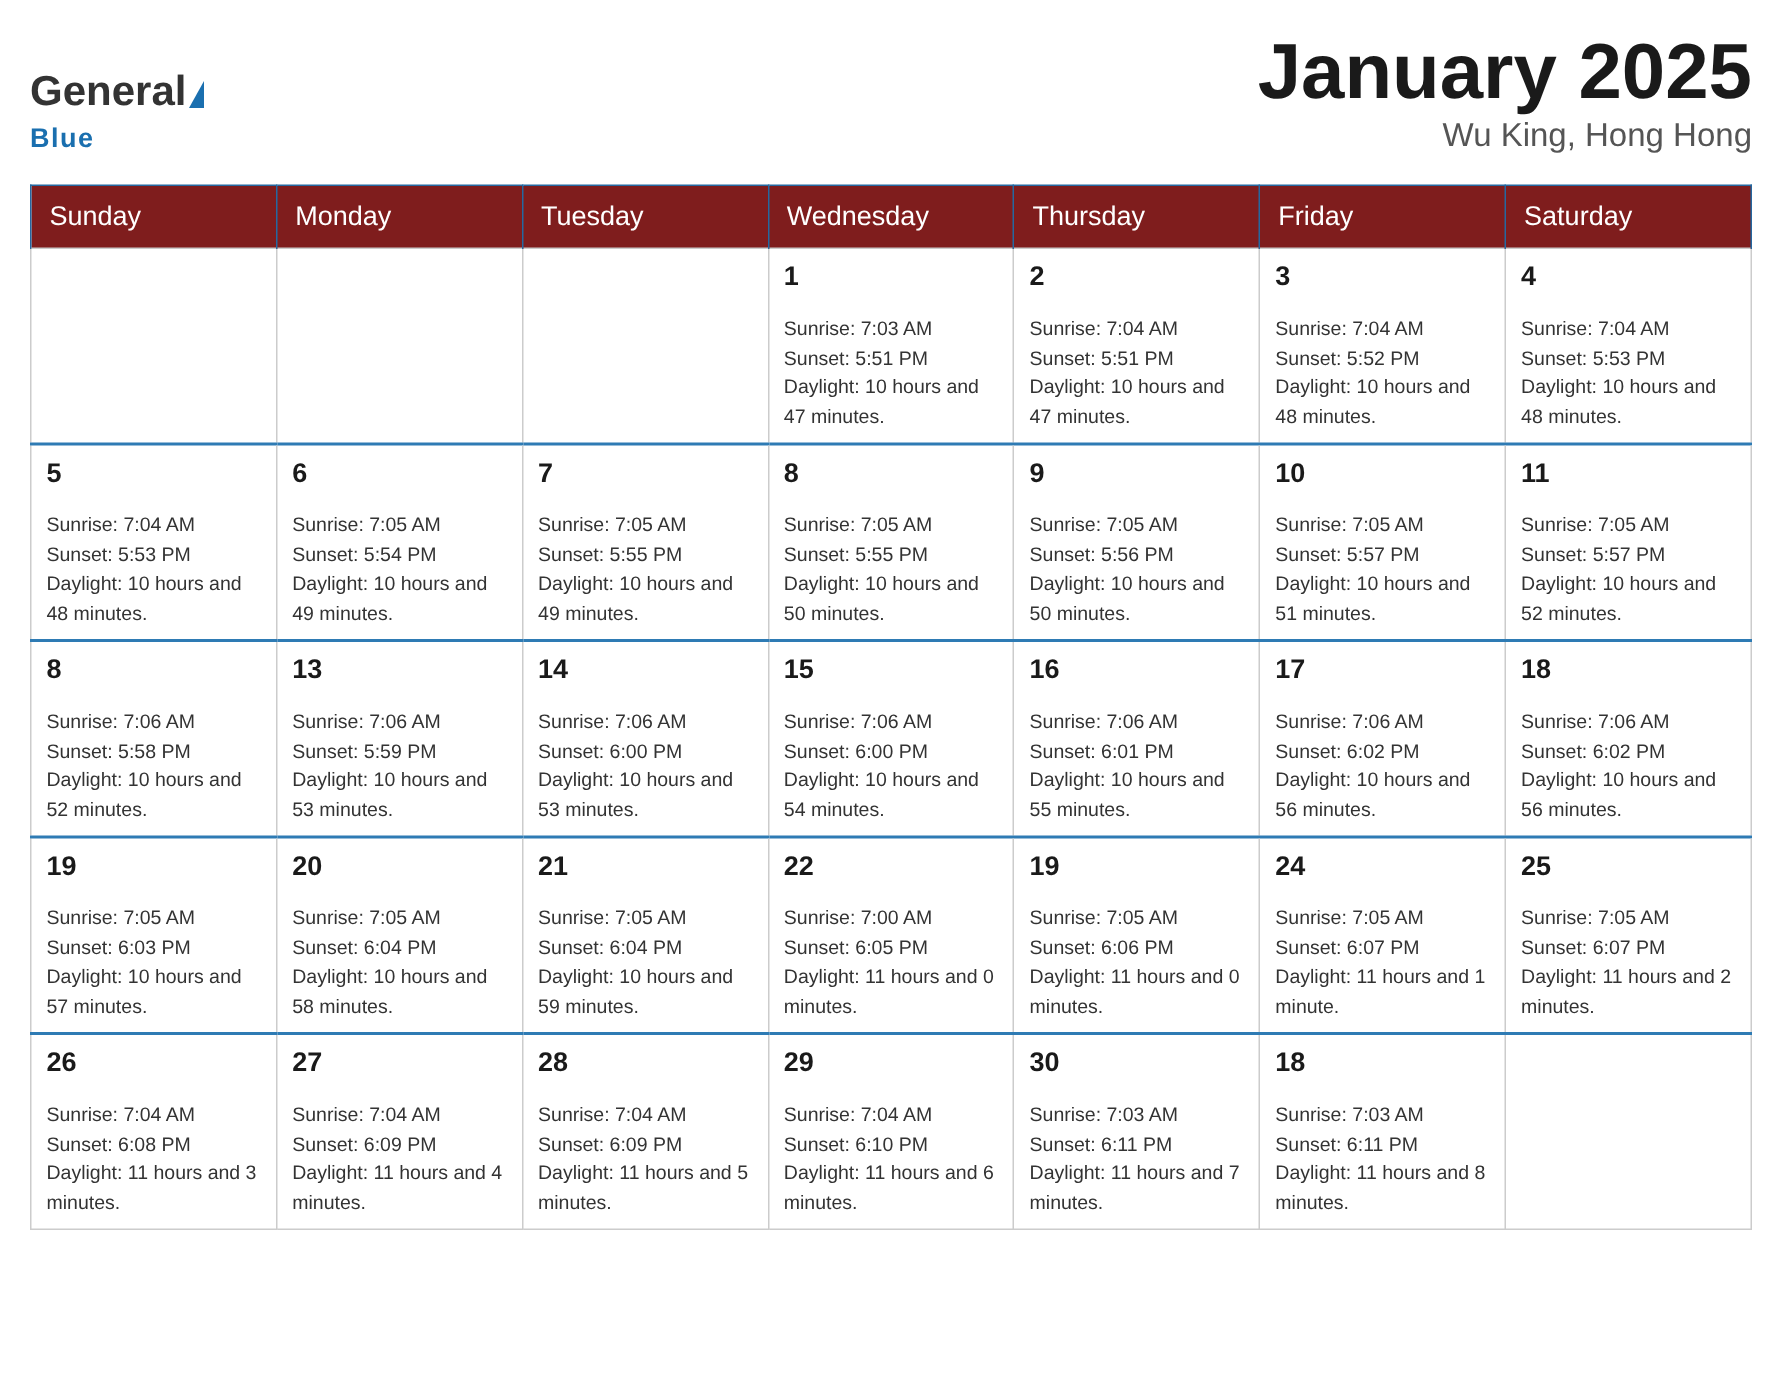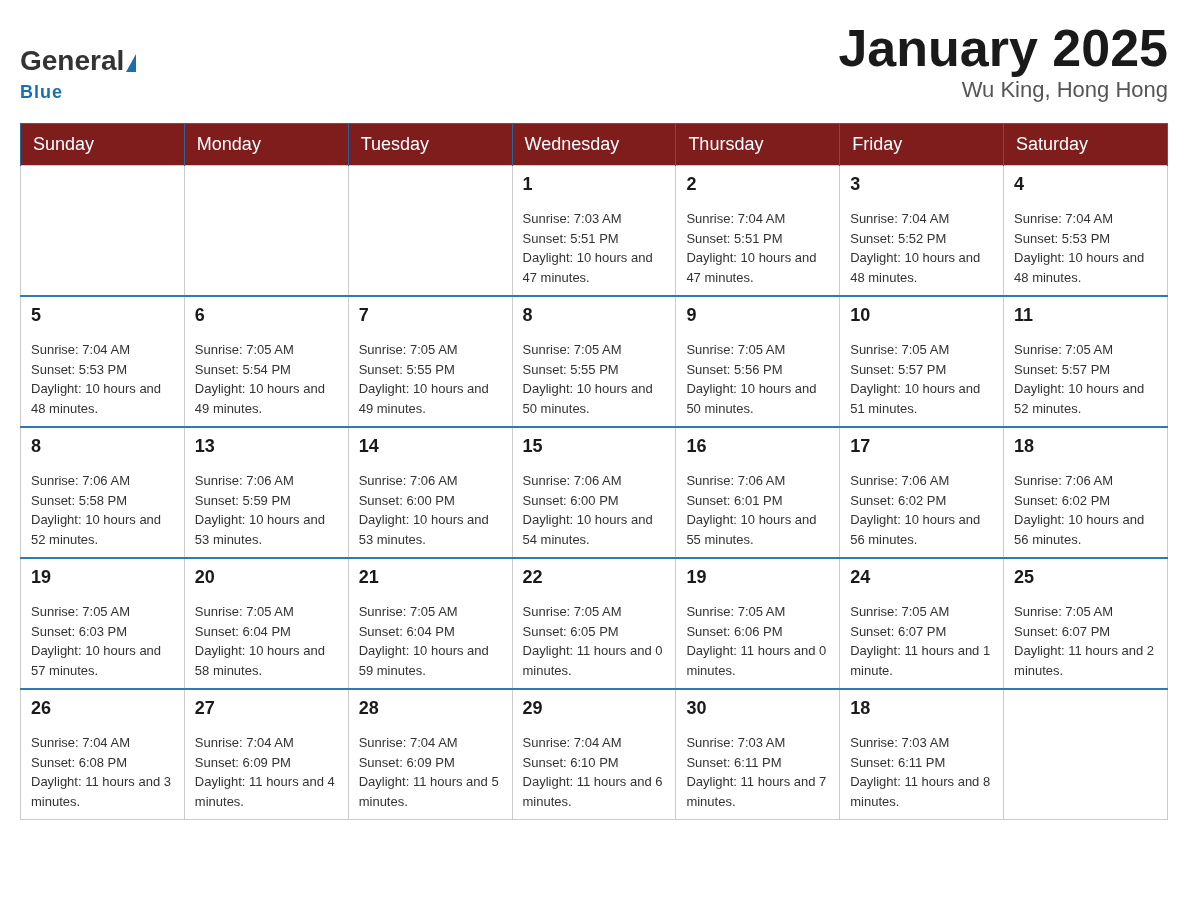--- a/index.html
+++ b/index.html
@@ -285,21 +285,21 @@
         </td>
         <td>
           <div class="day-number">21</div>
           <div class="day-info">Sunrise: 7:05 AM
 Sunset: 6:04 PM
 Daylight: 10 hours
 and 59 minutes.</div>
         </td>
         <td>
           <div class="day-number">22</div>
-          <div class="day-info">Sunrise: 7:05 AM
+          <div class="day-info">Sunrise: 7:00 AM
 Sunset: 6:05 PM
 Daylight: 11 hours
 and 0 minutes.</div>
         </td>
         <td>
           <div class="day-number">19</div>
           <div class="day-info">Sunrise: 7:05 AM
 Sunset: 6:06 PM
 Daylight: 11 hours
 and 0 minutes.</div>

